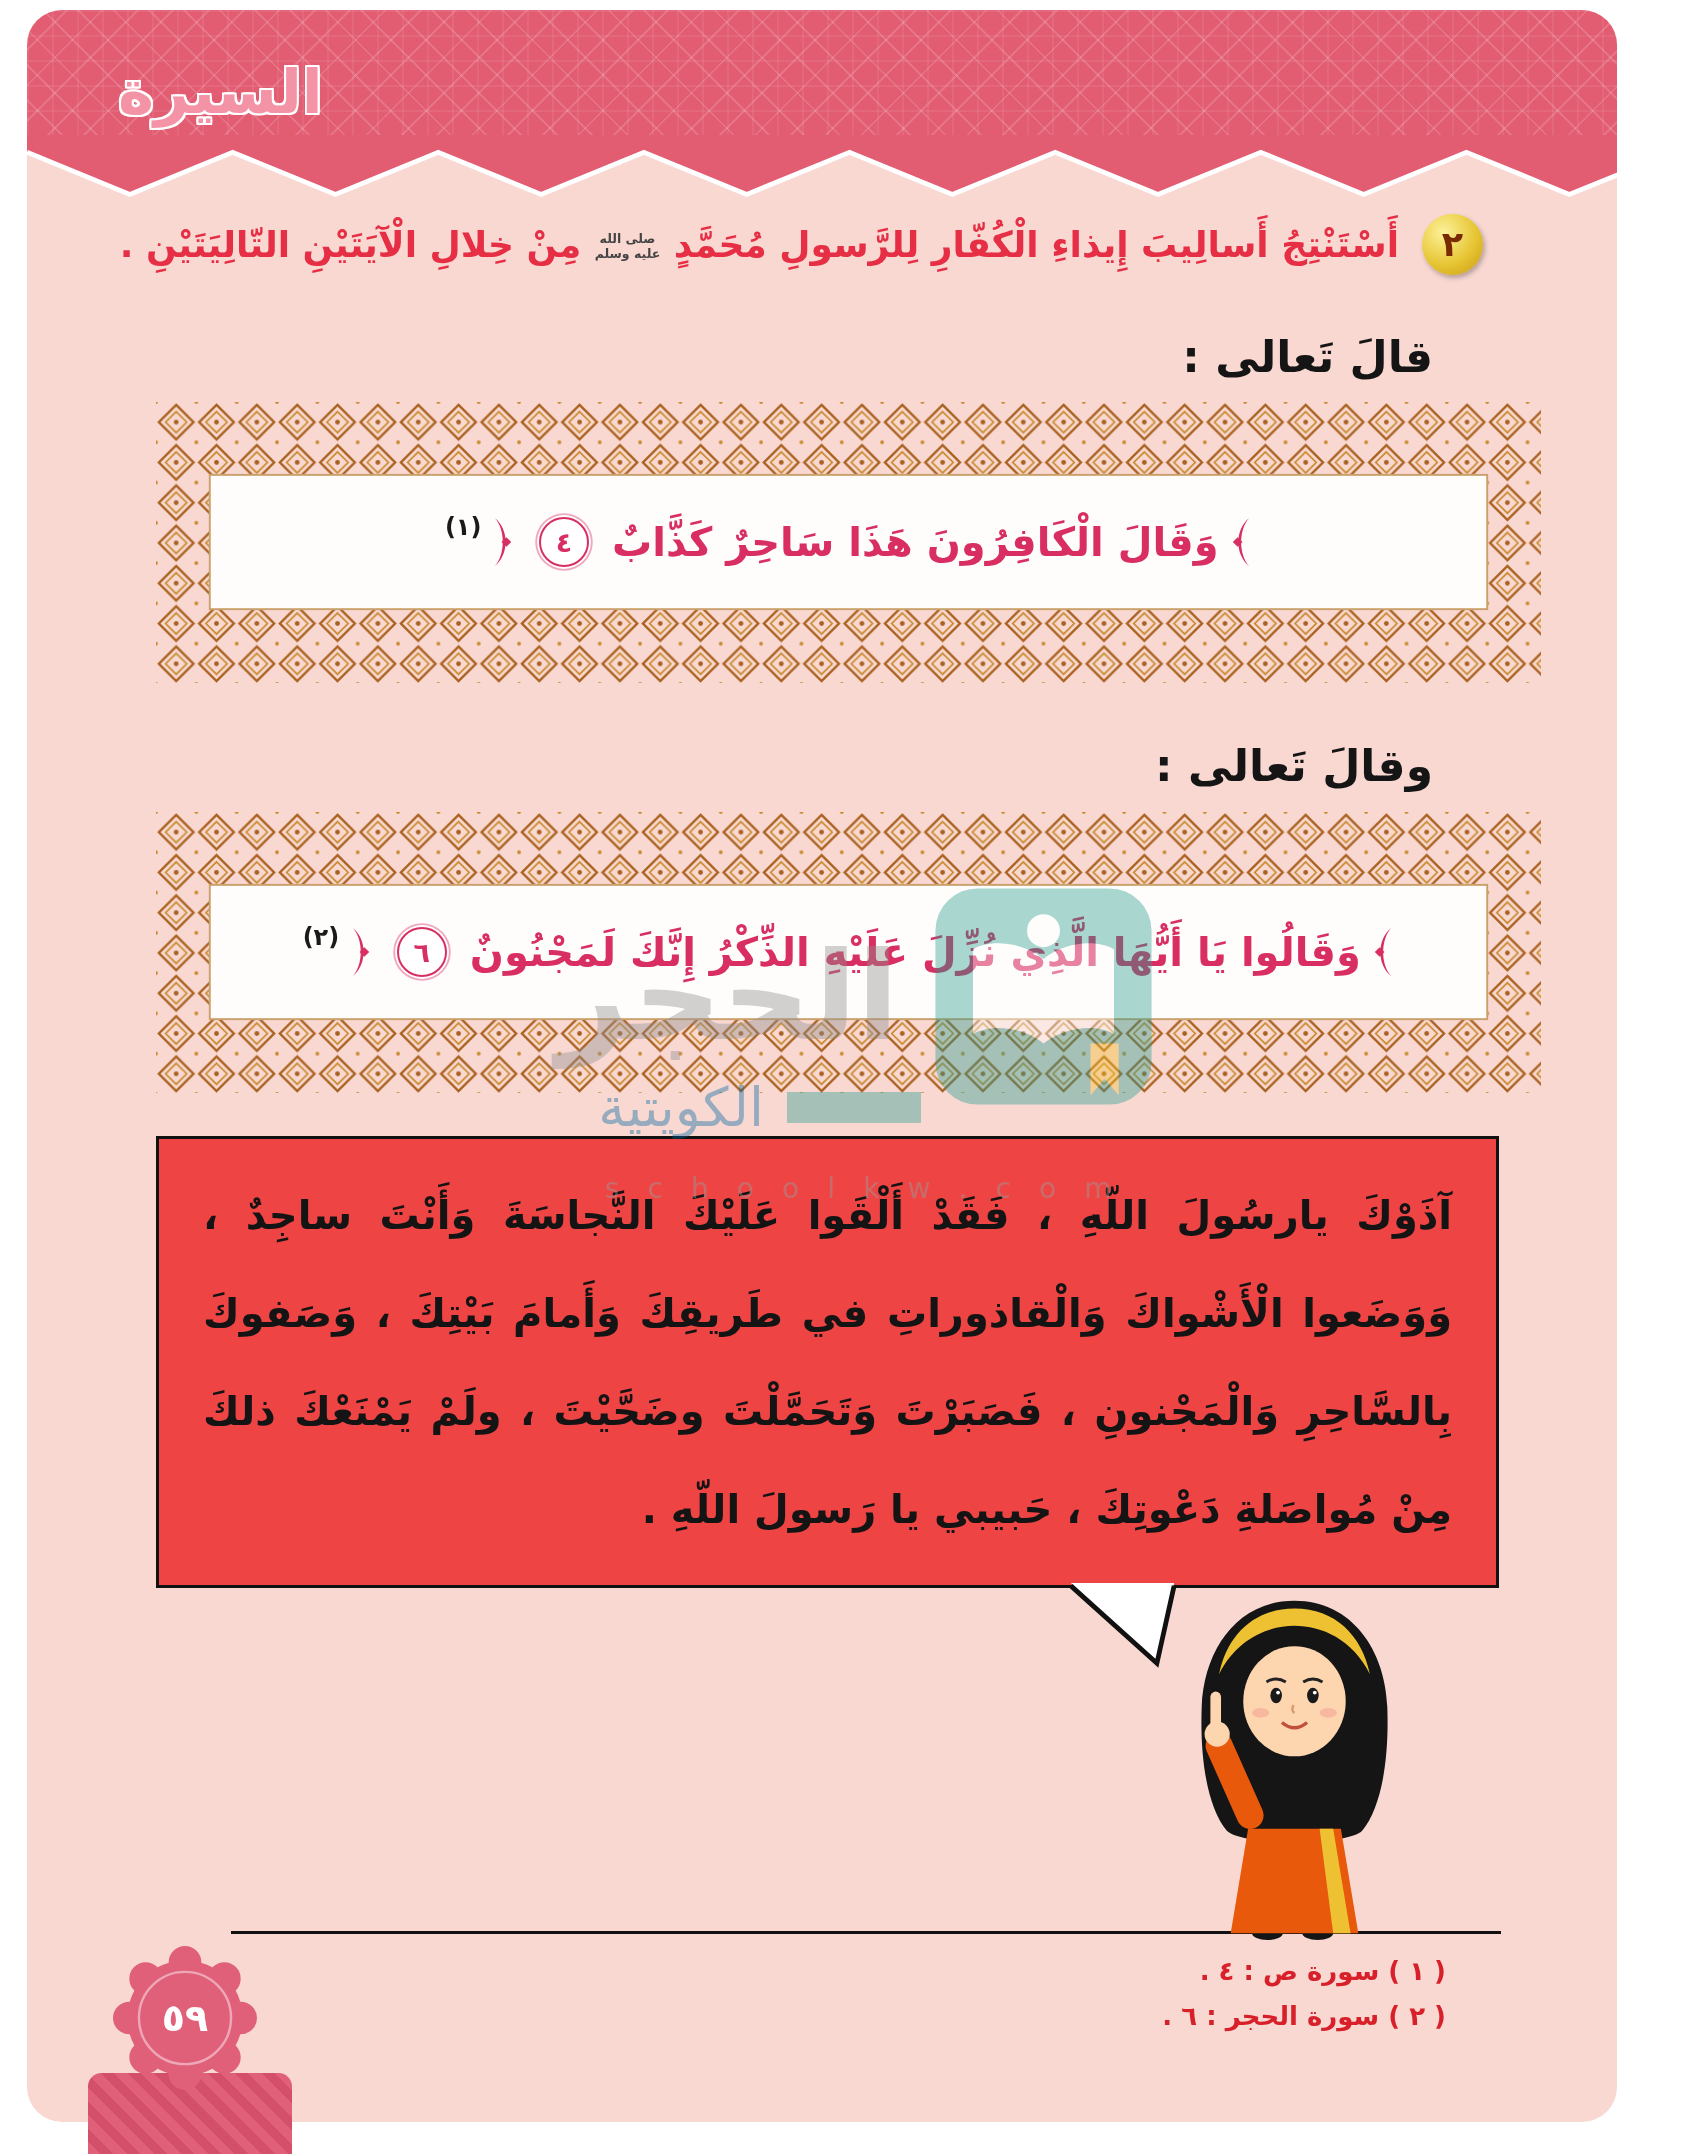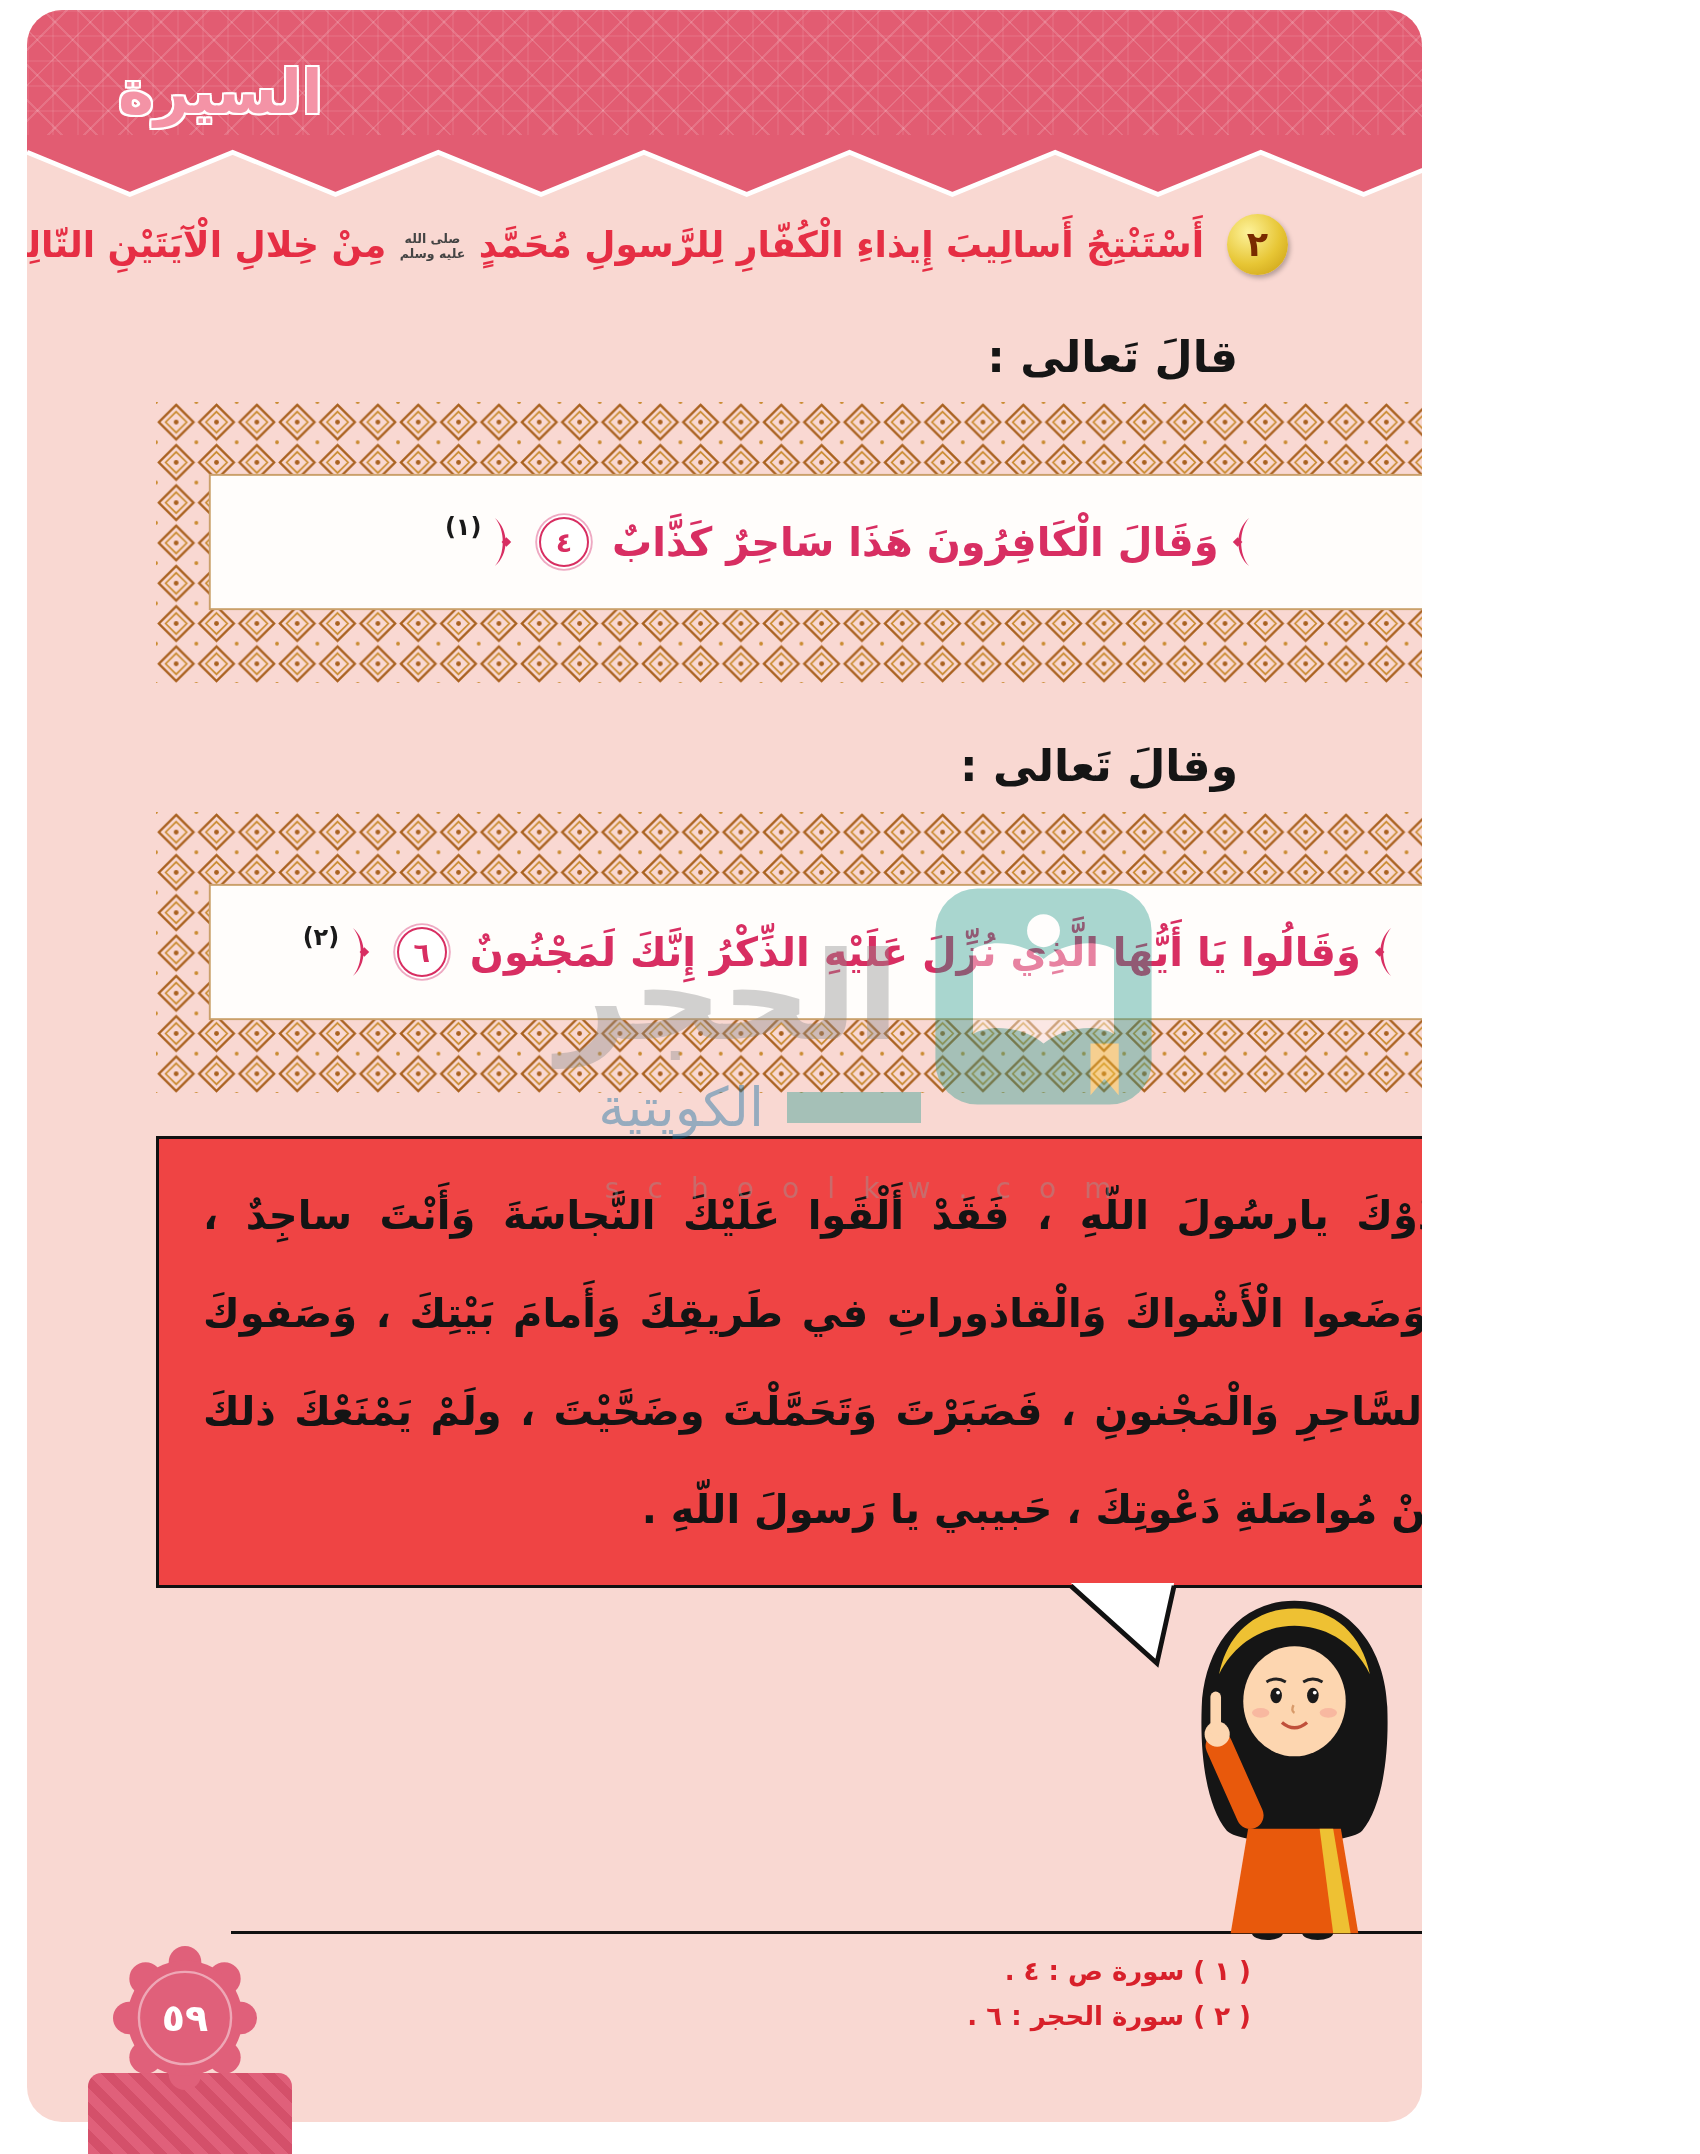--- a/index.html
+++ b/index.html
@@ -1,21 +1,21 @@
 <!DOCTYPE html>
 <html lang="ar"><head>
 <meta charset="utf-8">
 <style>
   * { margin:0; padding:0; box-sizing:border-box; }
   body { font-family:"DejaVu Sans", sans-serif; background:#ffffff; }
 
   .page { position:relative; width:1700px; height:2155px; background:#ffffff; overflow:hidden; }
 
   .paper {
-    position:absolute; left:27px; top:9.6px; width:1395px; height:2112px;
+    position:absolute; left:27px; top:9.6px; width:1590px; height:2112px;
     background:#f9d8d2; border-radius:35px; overflow:hidden; z-index:2;
   }
 
   
   .header {
     position:absolute; left:0; top:0; width:1647px; height:127px;
     background-color:#e25c72;
     background-image:
       repeating-linear-gradient(45deg, rgba(255,255,255,0.14) 0 1.9px, transparent 1.9px 25px),
       repeating-linear-gradient(-45deg, rgba(255,255,255,0.14) 0 1.9px, transparent 1.9px 25px),

